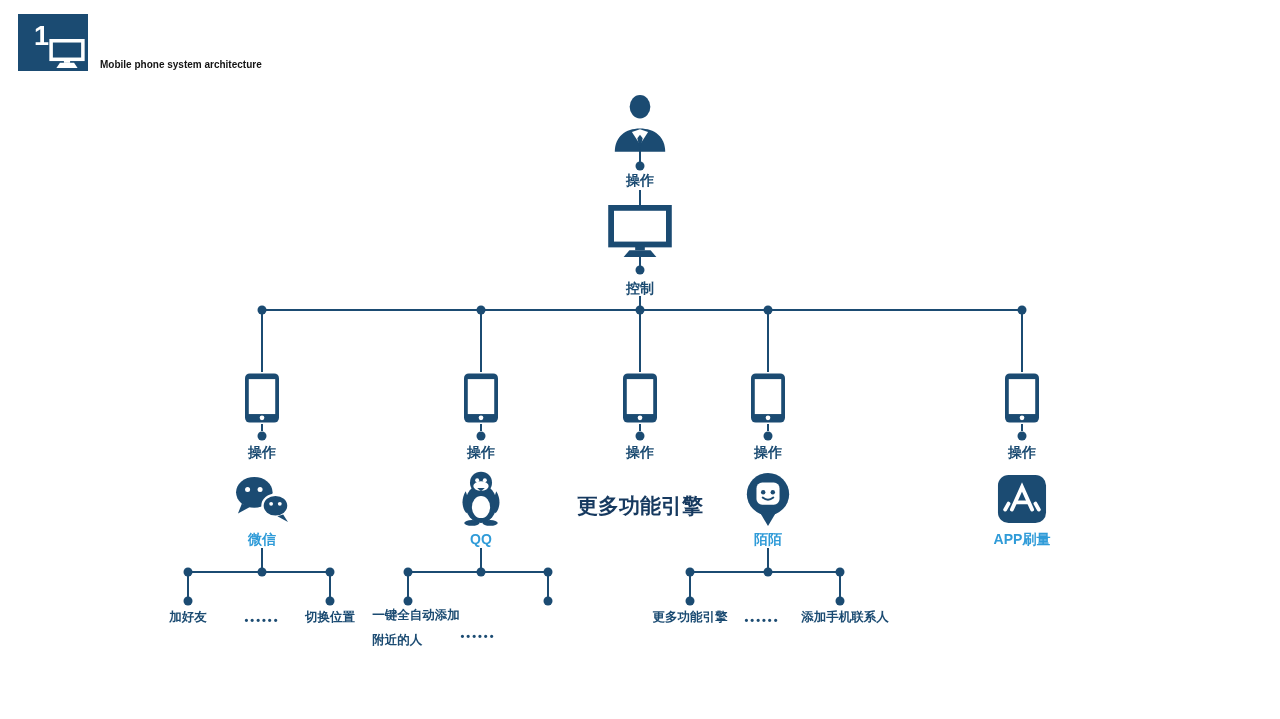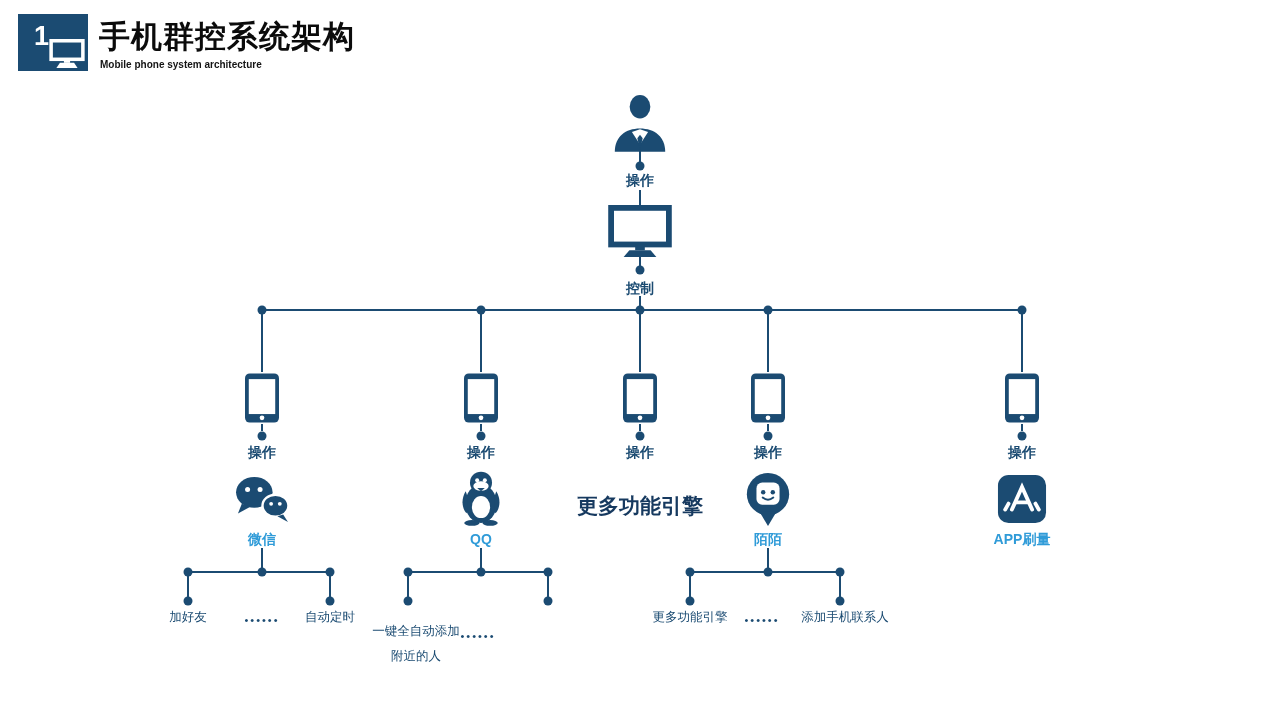--- a/index.html
+++ b/index.html
@@ -21,21 +21,21 @@
   .icon { position:absolute; color:var(--primary,#1B4B72); line-height:0; }
 
   .node-label { position:absolute; transform:translateX(-50%); color:var(--primary,#1B4B72);
                 font-weight:bold; font-size:14px; white-space:nowrap;text-align:center; }
   .app-label  { position:absolute; transform:translateX(-50%); color:var(--accent,#2F9BD8);
                 font-weight:bold; font-size:14px; white-space:nowrap;text-align:center; }
   .caption { position:absolute; transform:translateX(-50%); color:var(--caption,#16395F);
              font-weight:900; font-size:21px; white-space:nowrap; }
 
   .leaf { position:absolute; transform:translateX(-50%); color:var(--primary,#1B4B72);
-          font-weight:normal; font-size:12.5px; text-align:center; white-space:nowrap; line-height:16px; }
+          font-weight:bold; font-size:12.5px; text-align:left; white-space:nowrap; line-height:16px; }
   .leaf.two { line-height:25px; }
   .leaf.dots { font-size:11px; letter-spacing:2px; }
 </style>
 </head>
 <body>
 
 <div class="slide">
 
   <svg class="connectors" width="1280" height="719" viewBox="0 0 1280 719">
     <g>
@@ -102,21 +102,20 @@
   </svg>
 
   <div class="badge">
     <span class="badge-num">1</span>
     <svg class="badge-monitor" width="36" height="30" viewBox="0 0 40 34">
       <rect x="2" y="2" width="36" height="21" fill="none" stroke="#fff" stroke-width="4"></rect>
       <rect x="16.5" y="23" width="7" height="4" fill="#fff"></rect>
       <path d="M8 33 L32 33 L28 27 L12 27 Z" fill="#fff"></path>
     </svg>
   </div>
-  <div class="title">手机群控系统架构</div>
   <div class="subtitle">Mobile phone system architecture</div>
 
   <div class="icon" style="left:613px;top:94px">
     <svg width="54" height="58" viewBox="0 0 60 64">
       <ellipse cx="30" cy="14" rx="11.5" ry="13" fill="currentColor"></ellipse>
       <path d="M2 64 C2 47 14 38 30 38 C46 38 58 47 58 64 Z" fill="currentColor"></path>
       <path d="M30 39 L21 42 L30 56 L39 42 Z" fill="#fff"></path>
       <path d="M30 45 L27 49 L30 62 L33 49 Z" fill="currentColor"></path>
     </svg>
   </div>
@@ -224,23 +223,23 @@
 
   <div class="caption" style="left:640px;top:492px">更多功能引擎</div>
 
   <div class="app-label" style="left:262px;top:531px">微信</div>
   <div class="app-label" style="left:481px;top:531px">QQ</div>
   <div class="app-label" style="left:768px;top:531px">陌陌</div>
   <div class="app-label" style="left:1022px;top:531px">APP刷量</div>
 
   <div class="leaf" style="left:188px;top:609px">加好友</div>
   <div class="leaf dots" style="left:262px;top:612px">••••••</div>
-  <div class="leaf" style="left:330px;top:609px">自动定时</div>
-
-  <div class="leaf two" style="left:416px;top:619px">
+  <div class="leaf" style="left:330px;top:609px">切换位置</div>
+
+  <div class="leaf two" style="left:416px;top:603px">
     <div>一键全自动添加</div>
     <div>附近的人</div>
   </div>
   <div class="leaf dots" style="left:478px;top:628px">••••••</div>
 
   <div class="leaf" style="left:690px;top:609px">更多功能引擎</div>
   <div class="leaf dots" style="left:762px;top:612px">••••••</div>
   <div class="leaf" style="left:845px;top:609px">添加手机联系人</div>
 
 </div>

